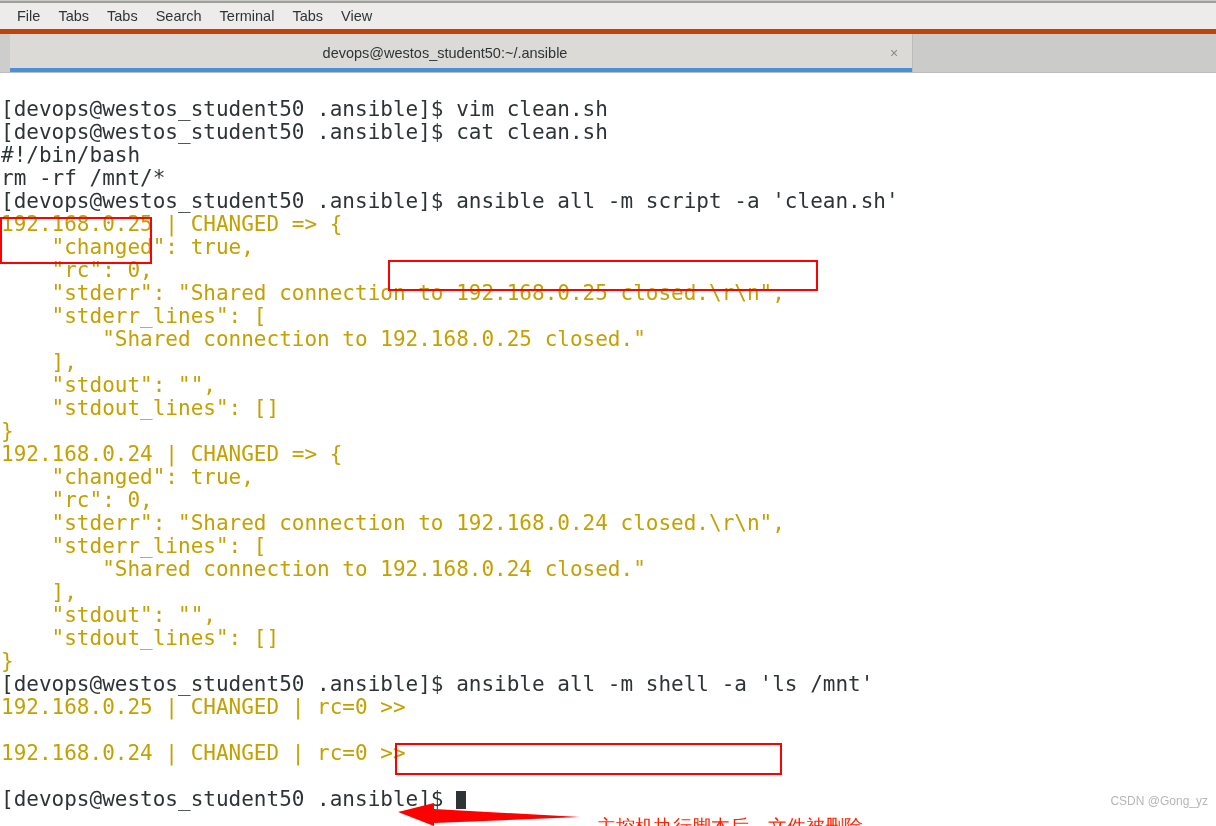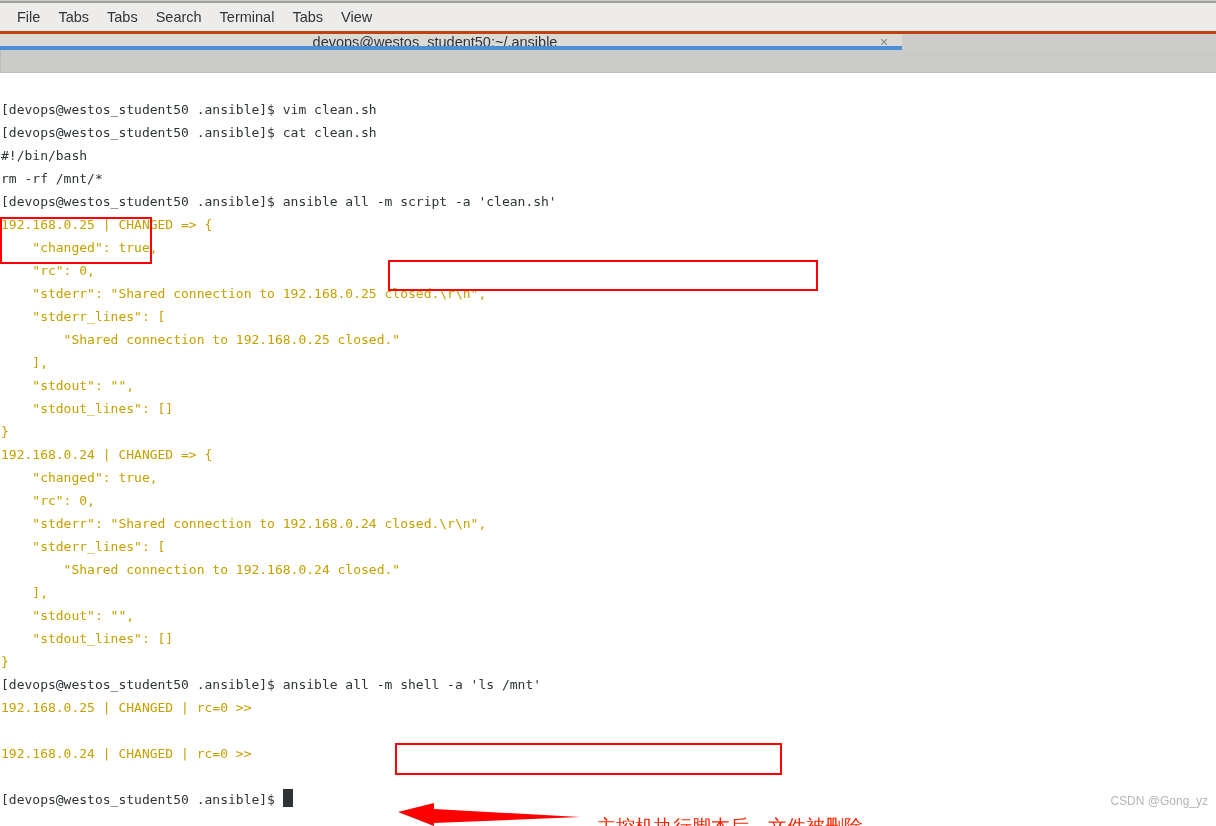--- a/index.html
+++ b/index.html
@@ -22,21 +22,21 @@
     width: 1216px;
   }
   #top-border {
     height: 2px;
     background: #9e9e9a;
     border-top: 1px solid #c9c9c5;
   }
   #menu-bar {
     height: 31px;
     background: #edeceb;
-    border-bottom: 3px solid #c2410c;
+    border-bottom: 5px solid #c2410c;
     display: flex;
     align-items: center;
     padding-left: 8px;
     box-sizing: border-box;
     text-align: center;
   }
   .menu-item {
     font-size: 14.5px;
     color: #2e3436;
     padding: 2px 9px;
@@ -45,21 +45,20 @@
   }
 
   #tab-bar {
     height: 39px;
     background: #cdcdcb;
     display: flex;
     align-items: stretch;
     position: relative;
     box-sizing: border-box;
     border-bottom: 1px solid #bdbdba;
-    flex-direction: column;
   }
   #tab-strip-left {
     width: 10px;
     background: #cdcdcb;
   }
   #active-tab {
     width: 902px;
     background: #dbdad7;
     position: relative;
     display: flex;
@@ -106,21 +105,21 @@
     width: 1216px;
     height: 753px;
     background: #ffffff;
     overflow: hidden;
   }
   #term-lines {
     position: absolute;
     top: 25px;
     left: 1px;
     font-family: "DejaVu Sans Mono", "Liberation Mono", monospace;
-    font-size: 13px;
+    font-size: 21px;
     line-height: 23px;
     white-space: pre;
     color: #2e3436;
   }
   .line { height: 23px; white-space: pre; }
   .c-default { color: #2e3436; }
   .c-yellow  { color: #c4a000; }
 
   .cursor {
     display: inline-block;

